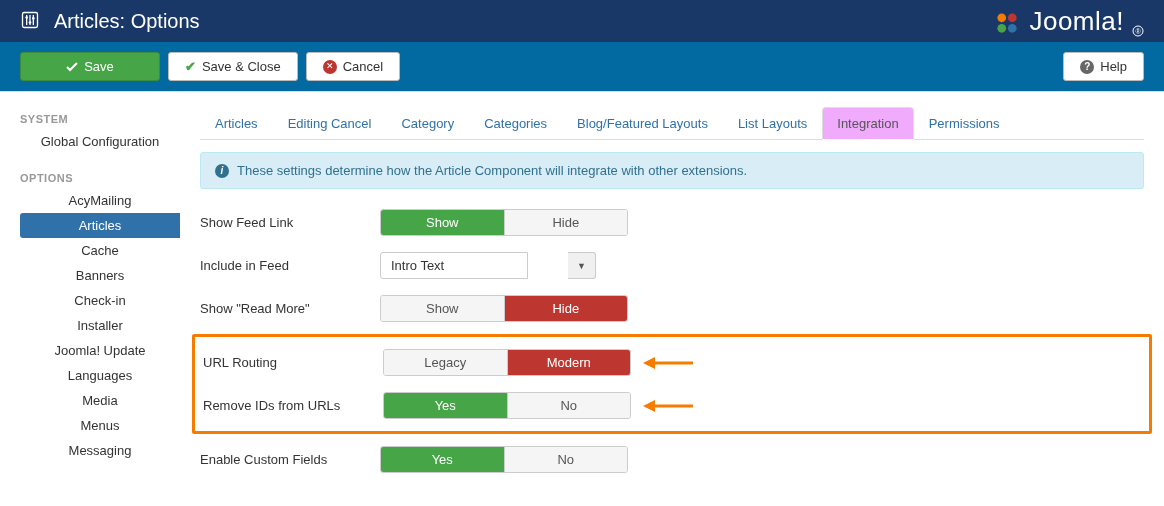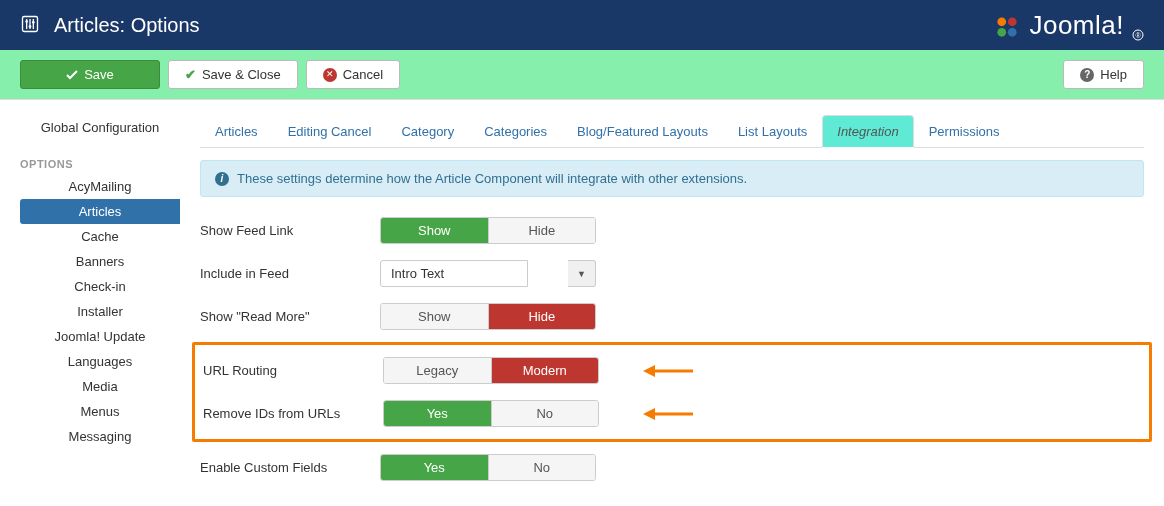--- a/index.html
+++ b/index.html
@@ -1,33 +1,33 @@
 <!DOCTYPE html>
 <html><head>
   <meta charset="utf-8">
   <style>
     * { margin: 0; padding: 0; box-sizing: border-box; font-family: -apple-system, BlinkMacSystemFont, "Segoe UI", Helvetica, Arial, sans-serif; }
     body { background: #fff; color: #333; font-size: 13px; }
 
     .header {
       background: #1a3867;
-      height: 50px;
+      height: 42px;
       display: flex;
       align-items: center;
       justify-content: space-between;
       padding: 0 20px;
     }
     .header-left { display: flex; align-items: center; gap: 14px; }
     .hdr-icon svg { width: 20px; height: 20px; fill: #fff; }
     .page-title { color: #fff; font-size: 20px; font-weight: 400; }
     .logo { display: flex; align-items: flex-end; gap: 8px; }
     .logo-text { color: #fff; font-size: 26px; font-weight: 300; letter-spacing: .5px; }
 
     .toolbar {
-      background: #86efac;
+      background: #0369a1;
       border-bottom: 1px solid #ddd;
       padding: 10px 20px;
       display: flex;
       justify-content: space-between;
     }
     .toolbar-group { display: flex; gap: 8px; }
     .btn {
       display: inline-flex;
       align-items: center;
       gap: 6px;
@@ -55,32 +55,32 @@
     .body-wrap { display: flex; }
     .sidebar { width: 180px; padding: 15px 0 15px 20px; }
     .side-head { color:#999; font-size:11px; font-weight:bold; letter-spacing:.5px; padding:6px 0 4px; text-transform:uppercase; }
     .side-item { display:block; padding:5px 10px; font-size:13px; color:#333; cursor:pointer; border-radius:3px 0 0 3px;text-align:center; }
     .side-item.active { background:#3071a9; color:#fff; }
     .side-group { margin-bottom:12px;}
 
     .main { flex:1; padding: 15px 20px; }
     .tabs { display:flex; border-bottom:1px solid #ddd; margin-bottom:12px;}
     .tab { padding:8px 14px; font-size:13px; color:#3071a9; cursor:pointer; border:1px solid transparent; border-bottom:none; margin-bottom:-1px; border-radius:4px 4px 0 0;}
-    .tab.active { color:#555; border-color:#ddd; border-bottom:1px solid #fff; background:#5eead4;font-style:italic; }
+    .tab.active { color:#555; border-color:#ddd; border-bottom:1px solid #fff; background:#f0abfc; }
 
     .info-bar {
       background:#d9edf7; border:1px solid #bce8f1; border-radius:3px;
       padding:10px 14px; color:#31708f; display:flex; align-items:center; gap:8px;
       margin-bottom:20px; font-size:13px;
     }
     .info-icon { display:inline-flex; width:14px; height:14px; background:#31708f; border-radius:50%; color:#fff; align-items:center; justify-content:center; font-size:10px; font-style:italic; font-weight:bold; }
 
     .form-row { display:flex; align-items:center; margin-bottom:16px; }
     .form-label { width:180px; font-size:13px; color:#333; }
-    .toggle { display:flex; border:1px solid #ccc; border-radius:3px; overflow:hidden; width:216px; }
+    .toggle { display:flex; border:1px solid #ccc; border-radius:3px; overflow:hidden; width:248px; }
     .toggle-opt { flex:1; text-align:center; padding:5px 0; font-size:13px; cursor:pointer; background:#f5f5f5; color:#555; }
     .toggle-opt.active-green { background:#46a546; color:#fff; }
     .toggle-opt.active-red { background:#bd362f; color:#fff; }
     .toggle-opt + .toggle-opt { border-left:1px solid #ccc; }
 
     .select-wrap { display:flex; width:216px;gap:40px; }
     .select-val { flex:1; border:1px solid #ccc; border-radius:3px 0 0 3px; padding:5px 10px; font-size:13px; background:#fff; }
     .select-caret { width:28px; border:1px solid #ccc; border-left:none; border-radius:0 3px 3px 0; background:#f0f0f0; display:flex; align-items:center; justify-content:center; cursor:pointer; color:#555; font-size:9px;}
 
     .highlight-box { border:3px solid #f57c00; border-radius:2px; padding:12px 8px 4px; margin:-4px -8px 12px; }
@@ -142,20 +142,21 @@
     <button class="btn">
       <span class="q-icon">?</span>
       <span>Help</span>
     </button>
   </div>
 </div>
 
 <div class="body-wrap">
   <div class="sidebar">
     <div class="side-group">
+      <div class="side-head">SYSTEM</div>
       <a class="side-item">Global Configuration</a>
     </div>
     <div class="side-group">
       <div class="side-head">OPTIONS</div>
       <div id="sidebar-options">
           <a class="side-item">AcyMailing</a>
           <a class="side-item active">Articles</a>
           <a class="side-item">Cache</a>
           <a class="side-item">Banners</a>
           <a class="side-item">Check-in</a>

